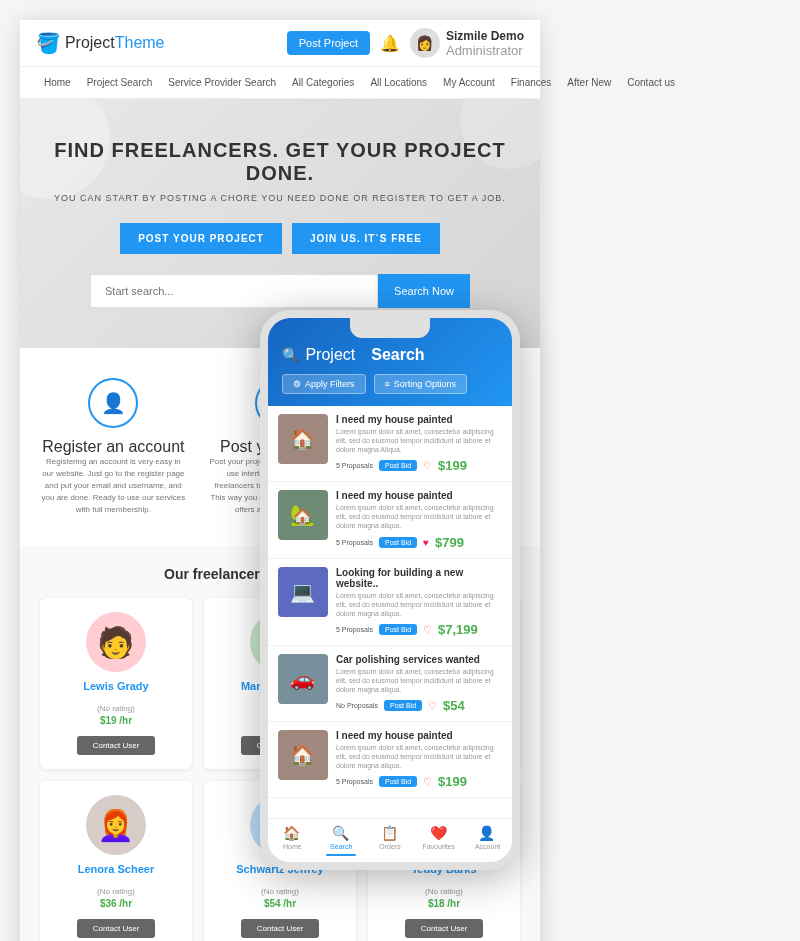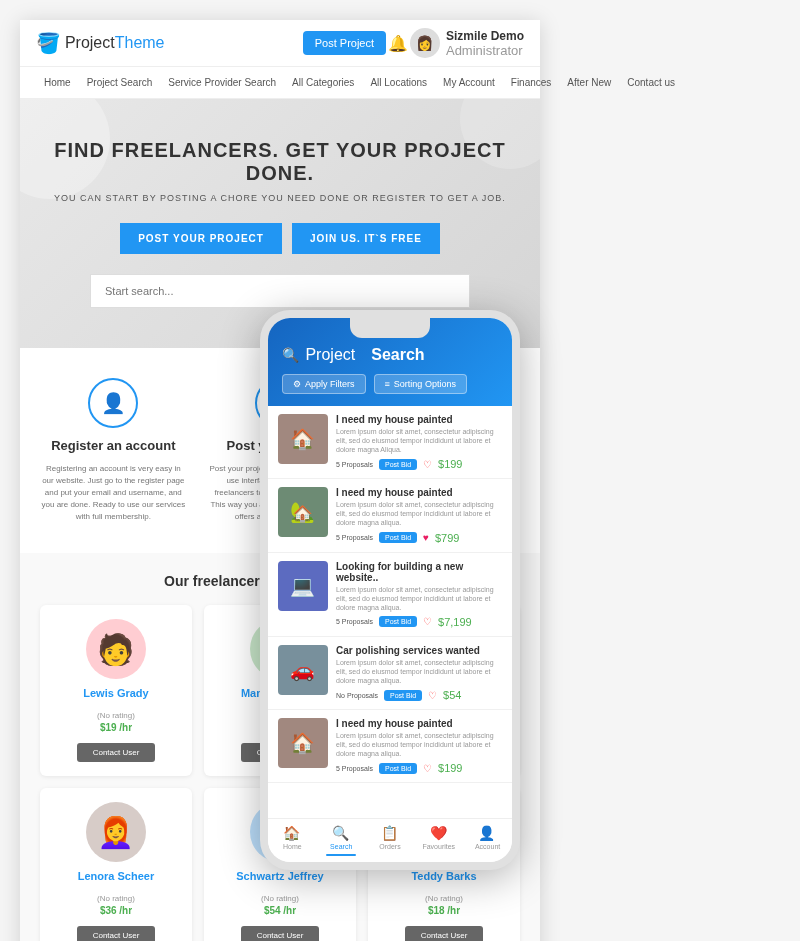--- a/index.html
+++ b/index.html
@@ -24,21 +24,21 @@
     }
     .logo-area {
       display: flex;
       align-items: center;
     }
     .logo-project { color: #333; }
     .logo-theme { color: #2196F3; }
     .header-right {
       display: flex;
       align-items: center;
-      gap: 2px;
+      gap: 10px;
     }
     .post-project-btn {
       background: #2196F3;
       color: #fff;
       border: none;
       padding: 6px 12px;
       border-radius: 4px;
       font-size: 11px;
       cursor: pointer;
     }
@@ -148,21 +148,21 @@
     .feature-item { flex: 1; text-align: center; }
     .feature-icon {
       width: 50px; height: 50px;
       border: 2px solid #2196F3;
       border-radius: 50%;
       display: flex; align-items: center; justify-content: center;
       margin: 0 auto 10px;
       color: #2196F3;
       font-size: 20px;
     }
-    .feature-title { font-size: 13px; font-weight: bold; color: #333; margin-bottom: 10px; }
+    .feature-title { font-size: 16px; font-weight: normal; color: #333; margin-bottom: 0; }
     .feature-desc { font-size: 8px; color: #777; line-height: 1.5; }
 
     
     .freelancers-section {
       background: #f9f9f9;
       padding: 20px;
     }
     .section-title {
       text-align: center;
       font-size: 14px;
@@ -296,22 +296,22 @@
       border: none;
       padding: 2px 6px;
       font-size: 7px;
       border-radius: 3px;
       cursor: pointer;
     }
     .heart-icon { font-size: 10px; }
     .heart-empty { color: #f44; }
     .heart-filled { color: #e91e63; }
     .price {
-      font-size: 11px;
-      font-weight: normal;
+      font-size: 13px;
+      font-weight: bold;
       color: #4CAF50;
     }
     .price-large { color: #4CAF50; }
 
     
     .phone-bottom-nav {
       display: flex;
       border-top: 1px solid #eee;
       padding: 6px 0;
       background: #fff;
@@ -408,20 +408,21 @@
         <div class="hero-deco-right"></div>
         <div class="hero-content">
           <h1 class="hero-title">FIND FREELANCERS. GET YOUR PROJECT DONE.</h1>
           <p class="hero-subtitle">YOU CAN START BY POSTING A CHORE YOU NEED DONE OR REGISTER TO GET A JOB.</p>
           <div class="hero-buttons">
             <button class="btn-post-project">POST YOUR PROJECT</button>
             <button class="btn-join">JOIN US. IT`S FREE</button>
           </div>
           <div class="search-bar">
             <input class="search-input" type="text" placeholder="Start search..." style="">
+            <button class="search-btn">Search Now</button>
           </div>
         </div>
       </div>
 
       <div class="features-section">
         <div class="feature-item">
           <div class="feature-icon">👤</div>
           <div class="feature-title">Register an account</div>
           <div class="feature-desc">Registering an account is very easy in our website. Just go to the register page and put your email and username, and you are done. Ready to use our services with full membership.</div>
         </div>

